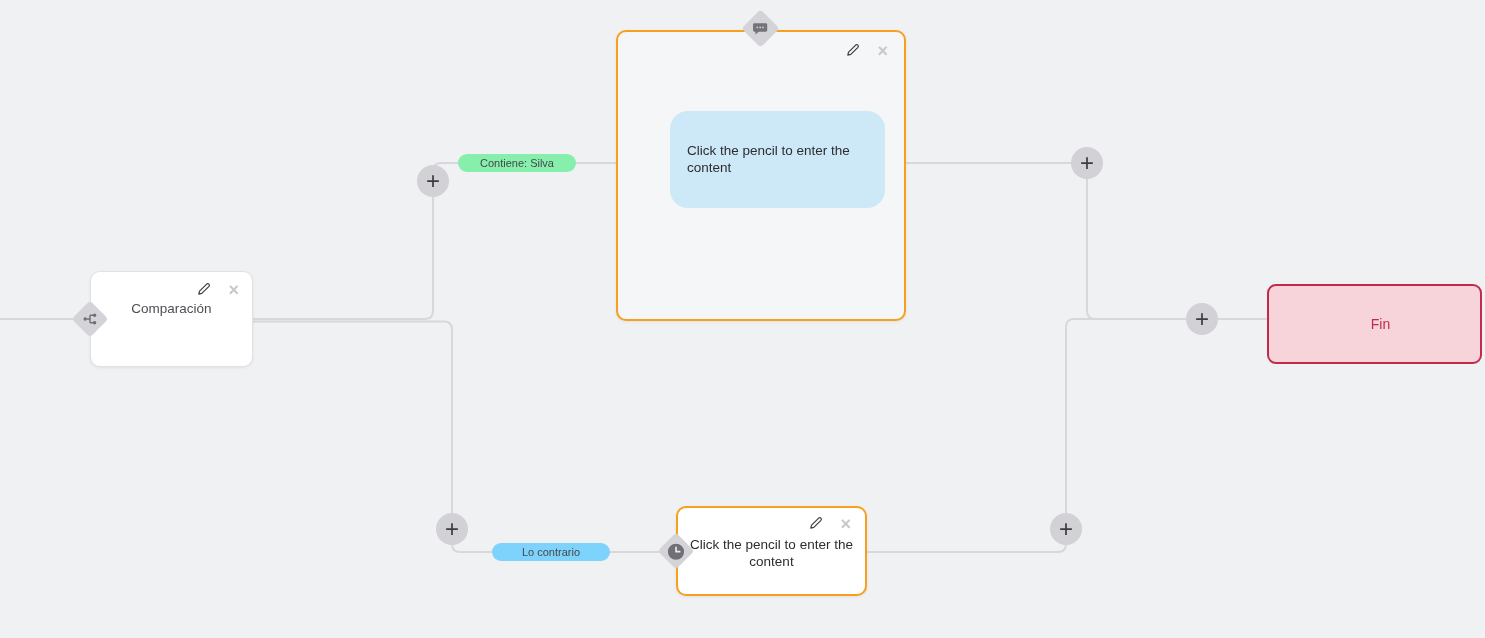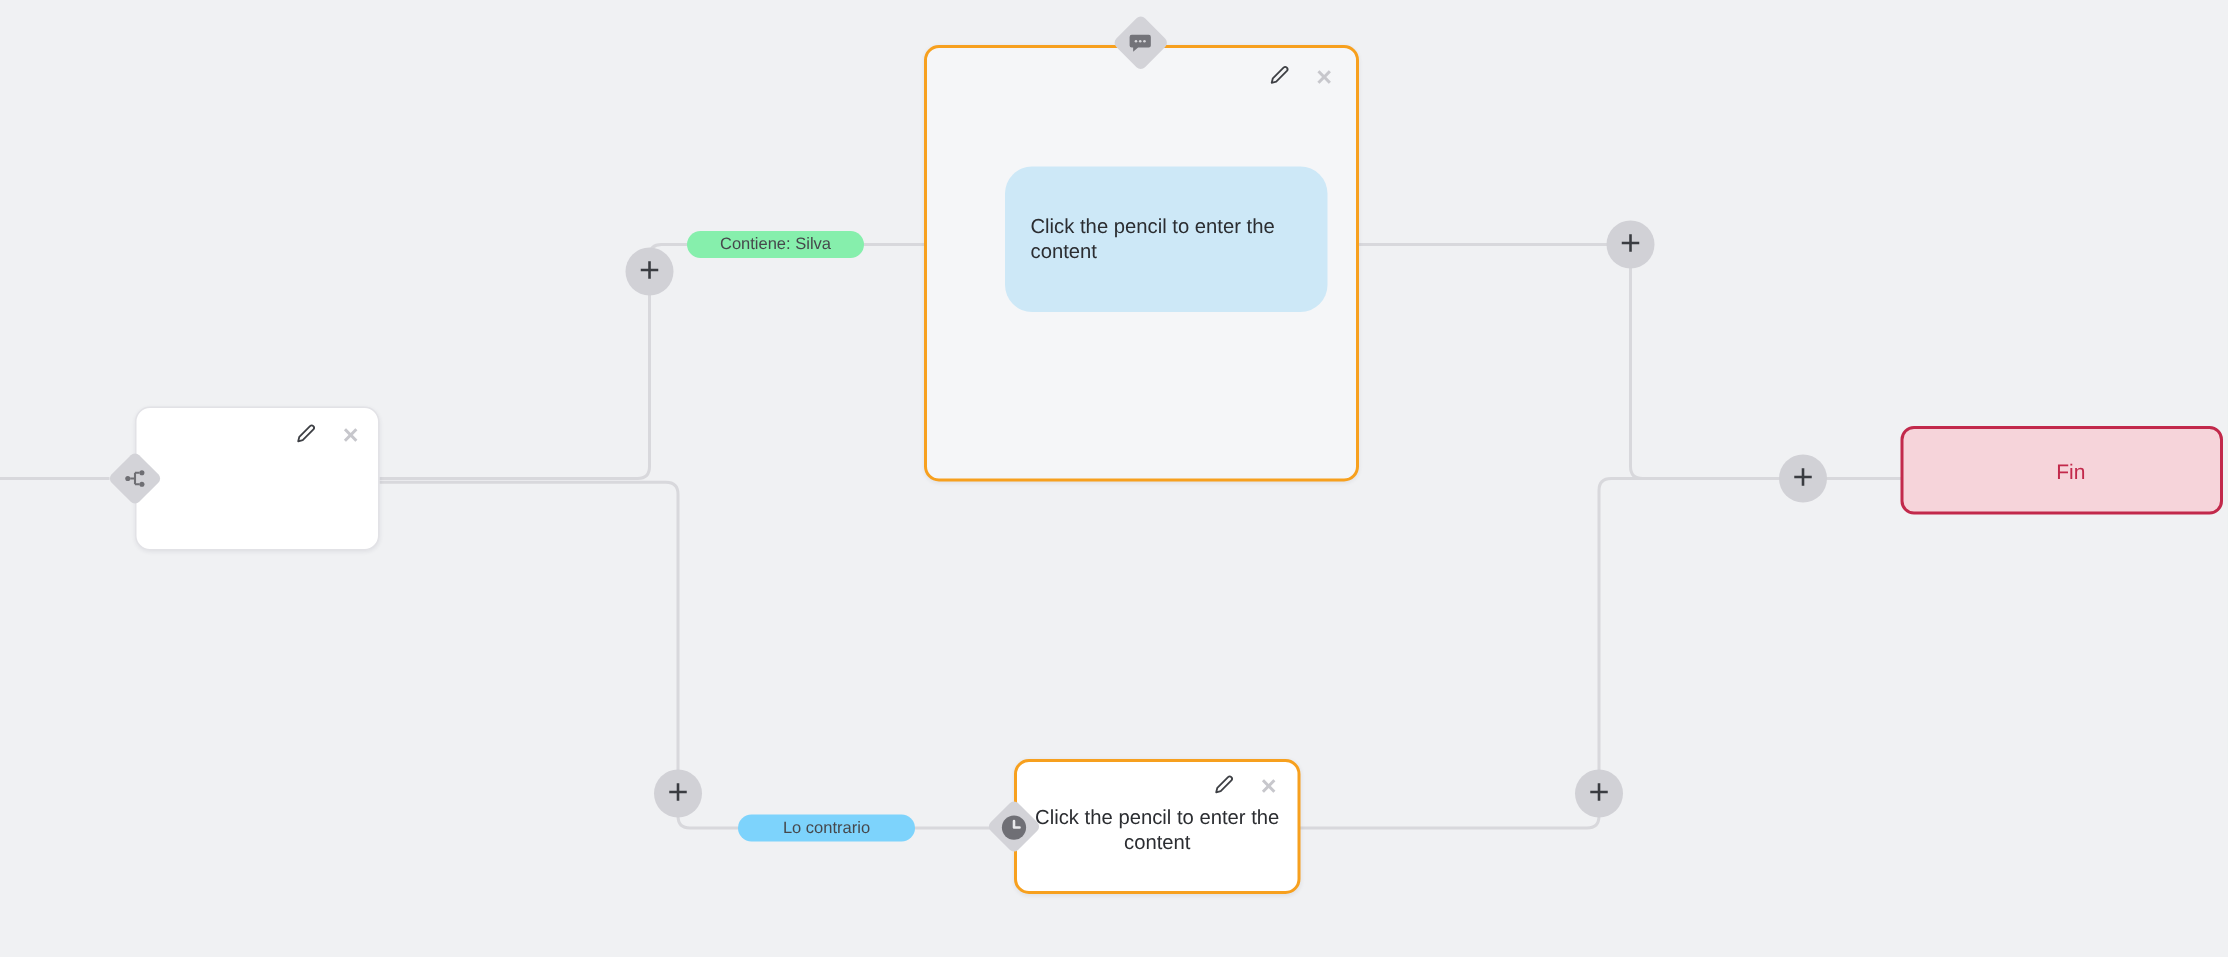--- a/index.html
+++ b/index.html
@@ -55,21 +55,21 @@
   .delay-node{
     left:676px;top:506px;width:191px;height:90px;background:#fff;
     border:2px solid #f7a01e;border-radius:10px;
   }
   .delay-text{
     position:absolute;top:29px;left:10px;right:10px;text-align:center;
     font-size:13.5px;color:#2b2d31;line-height:16.5px;
   }
 
   .end-node{
-    left:1267px;top:284px;width:215px;height:59px;background:#f6d4da;
+    left:1267px;top:284px;width:215px;height:80px;background:#f6d4da;
     border:2px solid #c2294b;border-radius:9px;
     display:flex;align-items:center;justify-content:center;
     font-size:14px;color:#c2294b;box-shadow:none;padding-left:12px;
   }
 
   .diamond{
     position:absolute;background:#d3d3d8;border-radius:4px;transform:rotate(45deg);
     display:flex;align-items:center;justify-content:center;
   }
   .diamond .di{transform:rotate(-45deg);display:flex;align-items:center;justify-content:center;}
@@ -99,20 +99,21 @@
   <div class="plus-btn" style="left:1186px;top:303px;">+</div>
 
   <div class="node condition-node">
     <div class="node-actions" style="top:10px;right:13px;">
       <svg class="icon-edit" viewBox="0 0 16 16">
         <path d="M3 13 l.8-3.2 7.6-7.6 a1.7 1.7 0 0 1 2.4 2.4 l-7.6 7.6 L3 13z" fill="none" stroke="#3e4045" stroke-width="1.3" stroke-linejoin="round"></path>
       </svg>
       <span class="icon-close">×</span>
     </div>
     <div class="cond-titles">
+      <div>Comparación</div>
     </div>
   </div>
   <div class="diamond d26" style="left:77px;top:306px;">
     <span class="di">
       <svg width="16" height="16" viewBox="0 0 16 16">
         <circle cx="3.2" cy="8" r="1.7" fill="#6e6e73"></circle>
         <circle cx="12.6" cy="4.2" r="1.7" fill="#6e6e73"></circle>
         <circle cx="12.6" cy="11.8" r="1.7" fill="#6e6e73"></circle>
         <path d="M4.8 8 H8 M8 4.2 V11.8 M8 4.2 H11 M8 11.8 H11" stroke="#6e6e73" stroke-width="1.4" fill="none"></path>
       </svg>

